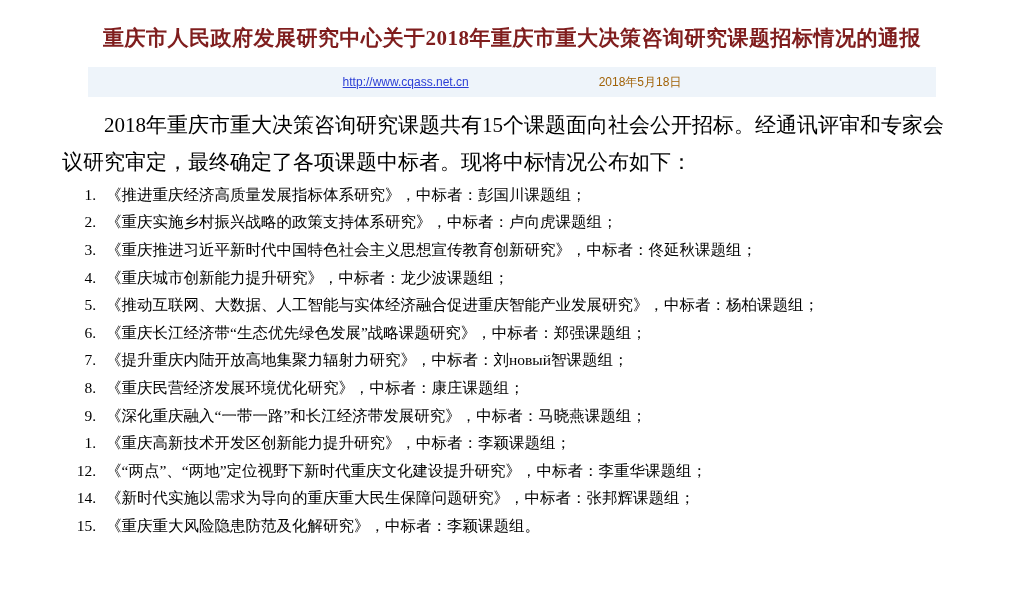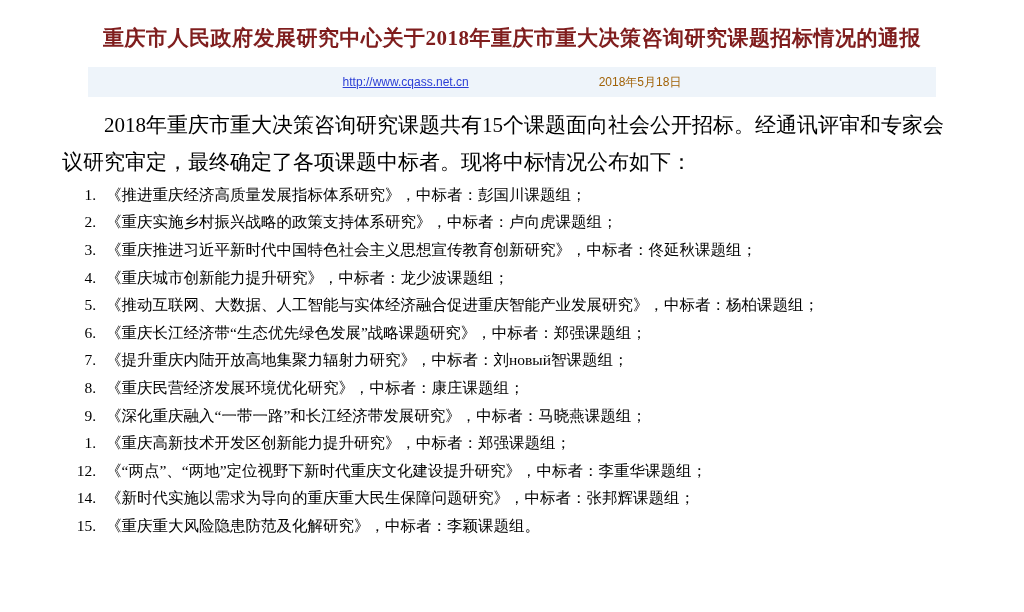--- a/index.html
+++ b/index.html
@@ -136,21 +136,21 @@
       <li>
         <span class="num">8.</span>
         <span class="txt">《重庆民营经济发展环境优化研究》，中标者：康庄课题组；</span>
       </li>
       <li>
         <span class="num">9.</span>
         <span class="txt">《深化重庆融入“一带一路”和长江经济带发展研究》，中标者：马晓燕课题组；</span>
       </li>
       <li>
         <span class="num">1.</span>
-        <span class="txt">《重庆高新技术开发区创新能力提升研究》，中标者：郑强课题组；</span>
+        <span class="txt">《重庆高新技术开发区创新能力提升研究》，中标者：李颖课题组；</span>
       </li>
       <li>
         <span class="num">12.</span>
         <span class="txt">《“两点”、“两地”定位视野下新时代重庆文化建设提升研究》，中标者：李重华课题组；</span>
       </li>
       <li>
         <span class="num">14.</span>
         <span class="txt">《新时代实施以需求为导向的重庆重大民生保障问题研究》，中标者：张邦辉课题组；</span>
       </li>
       <li>

